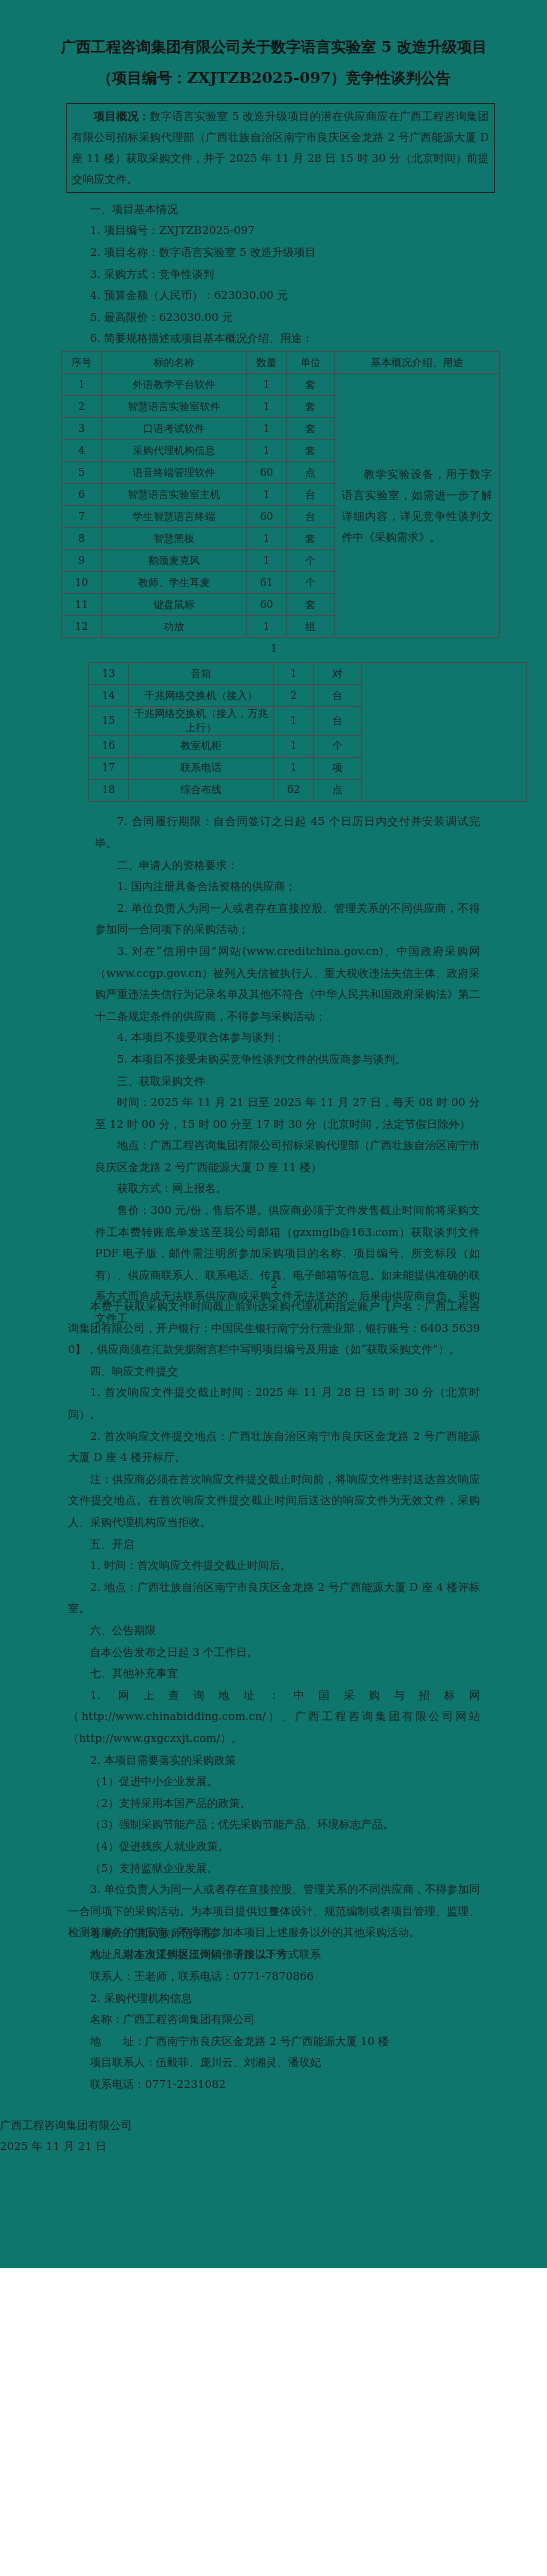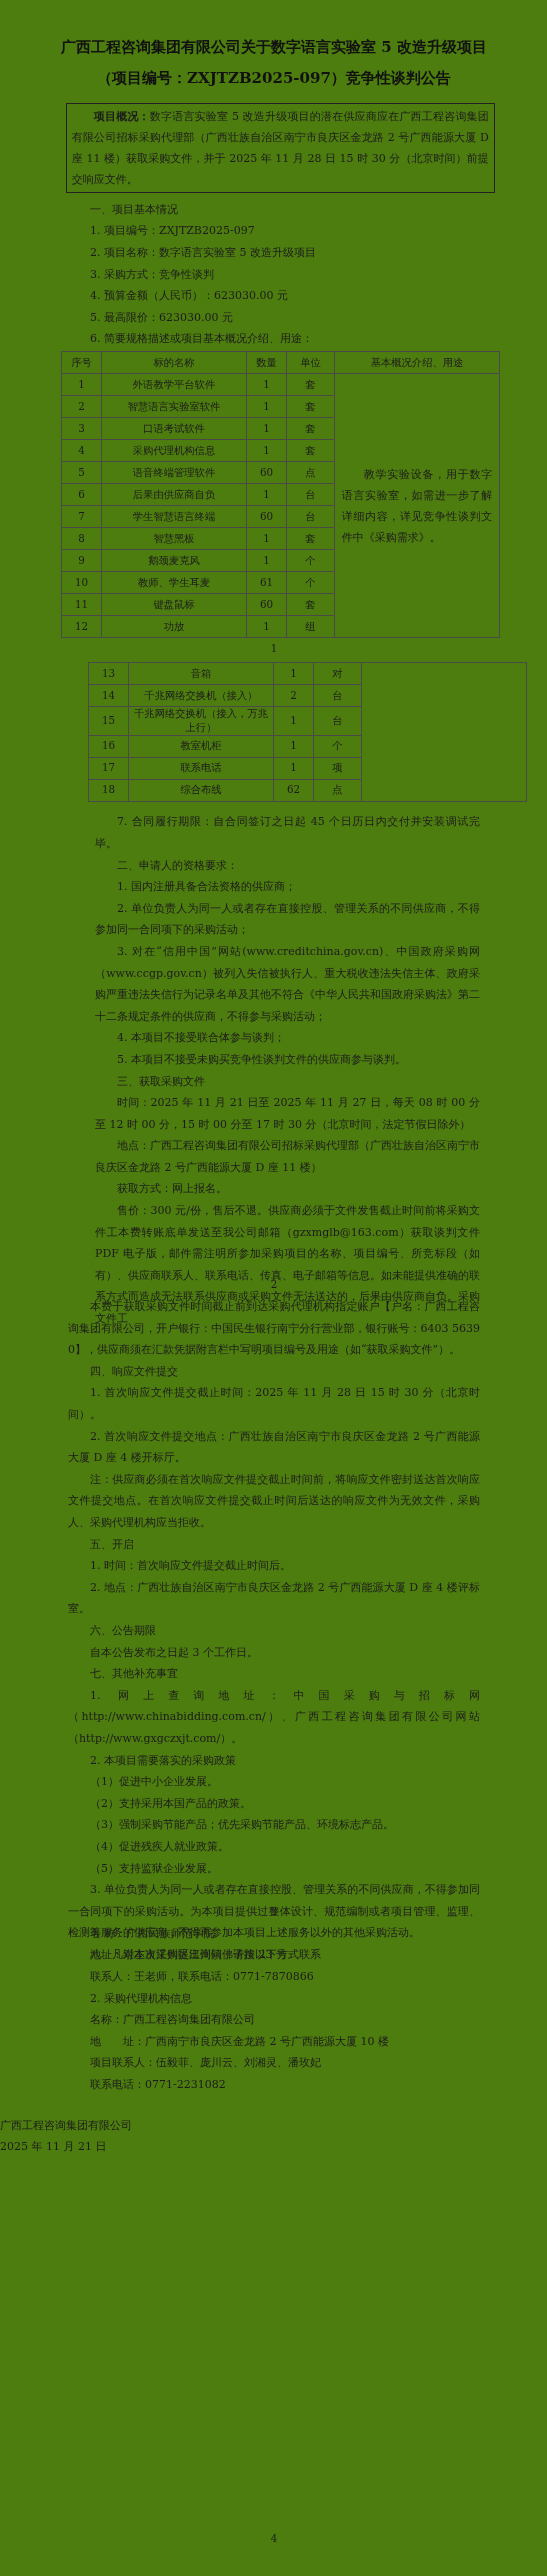--- a/index.html
+++ b/index.html
@@ -1,17 +1,17 @@
 <!DOCTYPE html>
 <html style="font-size:11px"><head>
 <meta charset="utf-8">
 <title></title>
 <style>
   html,body{margin:0;padding:0;background:#fff;}
-  .doc{position:relative;width:548px;height:2576px;background:#4d7c0f;overflow:hidden;
+  .doc{position:relative;width:548px;height:2268px;background:#0f766e;overflow:hidden;
        font-family:"DejaVu Serif","Liberation Serif",serif;color:#1c1c1c;}
   .page{position:relative;}
   .pg1{height:659px;}
   .pg2{height:633px;padding-left:27px;}
   .pg3{height:626px;}
   .pg4{height:658px;}
   .doc-title{margin:0;padding-top:31.5px;text-align:center;font-weight:700;
              font-size:15px;line-height:31px;color:#111;}
   .doc-title span{display:block;}
   .overview-box{margin:9.6px 0 0 66px;width:417px;border:1.4px solid #222;padding:2.1px 4.8px;}
@@ -105,21 +105,21 @@
             <td>套</td>
           </tr>
           <tr>
             <td>5</td>
             <td>语音终端管理软件</td>
             <td>60</td>
             <td>点</td>
           </tr>
           <tr>
             <td>6</td>
-            <td>后果由供应商自负</td>
+            <td>智慧语言实验室主机</td>
             <td>1</td>
             <td>台</td>
           </tr>
           <tr>
             <td>7</td>
             <td>学生智慧语言终端</td>
             <td>60</td>
             <td>台</td>
           </tr>
           <tr>

